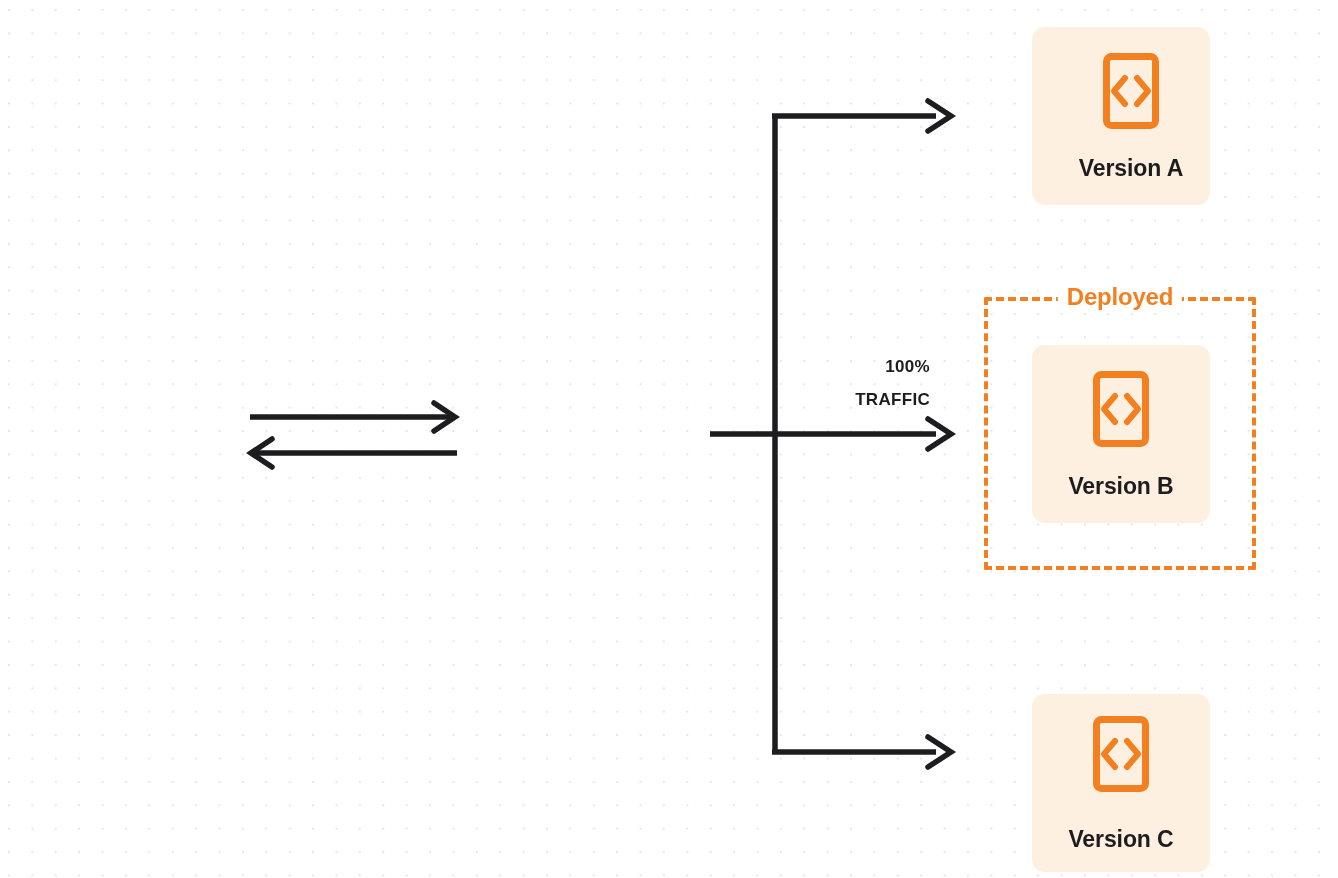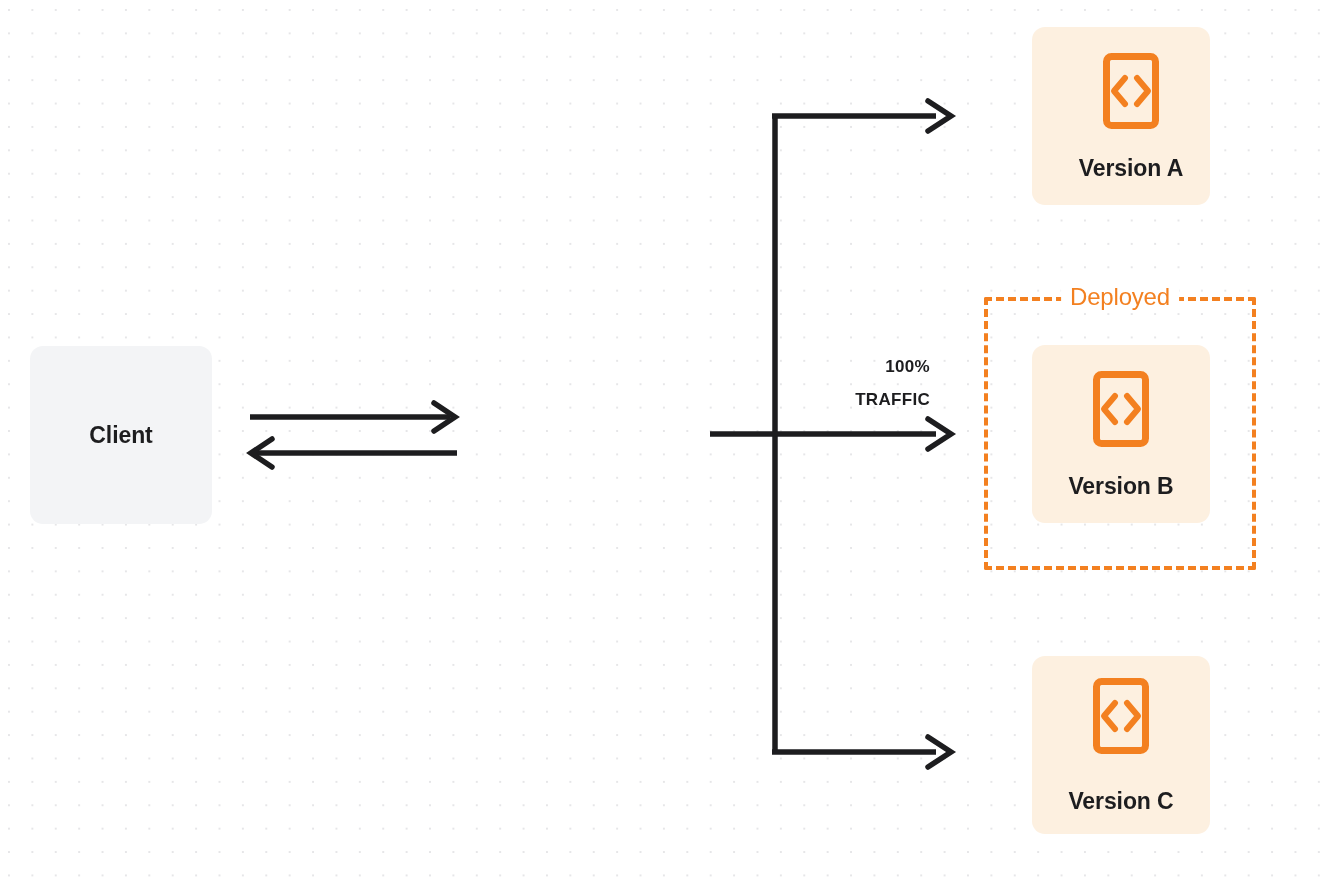--- a/index.html
+++ b/index.html
@@ -67,42 +67,42 @@
     left: 1032px;
     width: 178px;
     height: 178px;
     background: #fdf0e0;
     border-radius: 13px;
   }
   .version-node .node-icon { margin-bottom: 20px; }
 
   #version-a-node { top: 27px; padding-left: 20px; }
   #version-b-node { top: 345px; }
-  #version-c-node { top: 656px; gap: 8px; }
+  #version-c-node { top: 694px; gap: 8px; }
 
   
   #deployed-group {
     position: absolute;
     left: 984px;
     top: 297px;
     width: 272px;
     height: 273px;
     box-sizing: border-box;
     border: 4px dashed #f38020;
     border-radius: 2px;
   }
   #deployed-label {
     position: absolute;
     left: 50%;
     top: -4px;
     transform: translate(-50%, -52%);
     background: #ffffff;
     padding: 0 9px;
     font-size: 24px;
-    font-weight: 400;
+    font-weight: 700;
     color: #f38020;
     letter-spacing: -0.2px;
     white-space: nowrap;
     line-height: 1;
   }
 
   
   #connectors {
     position: absolute;
     left: 0;
@@ -162,23 +162,20 @@
       <line x1="772" y1="752" x2="936" y2="752" stroke="#1d1d1f" stroke-width="5.5" stroke-linecap="butt"></line>
       <polyline points="928,737 951,752 928,767" fill="none" stroke="#1d1d1f" stroke-width="5.5" stroke-linecap="round" stroke-linejoin="miter"></polyline>
     </g>
   </svg>
 
   <div id="traffic-label">
     <div>100%</div>
     <div>TRAFFIC</div>
   </div>
 
-  <div class="node" id="client-node">
-    <span class="node-label">Client</span>
-  </div>
 
 
   <div id="deployed-group">
     <span id="deployed-label">Deployed</span>
   </div>
 
   <div class="node version-node" id="version-a-node">
     <span class="node-icon">
       <svg width="60" height="80" viewBox="0 0 60 80" xmlns="http://www.w3.org/2000/svg">
         <rect x="5.5" y="5.5" width="49" height="69" rx="5" ry="5" fill="none" stroke="#f38020" stroke-width="7"></rect>

